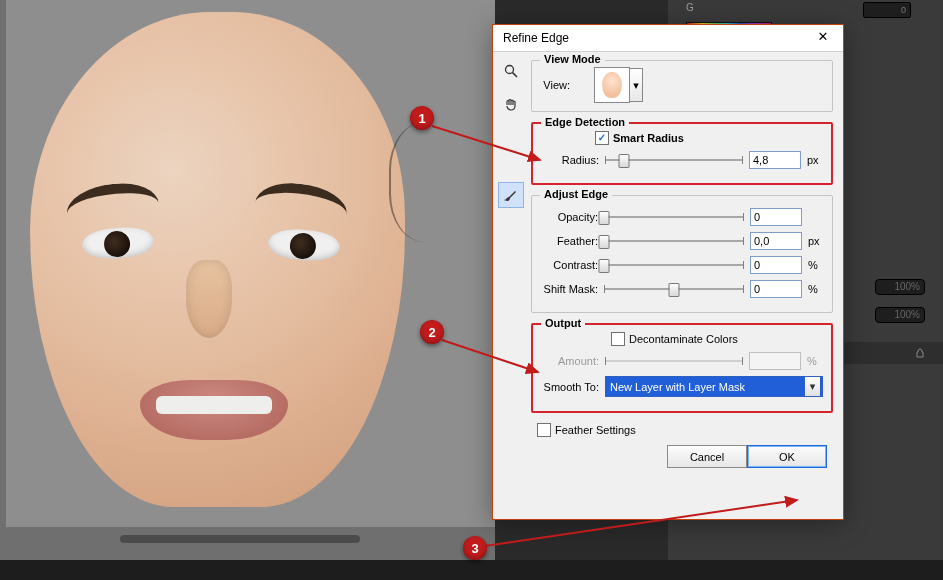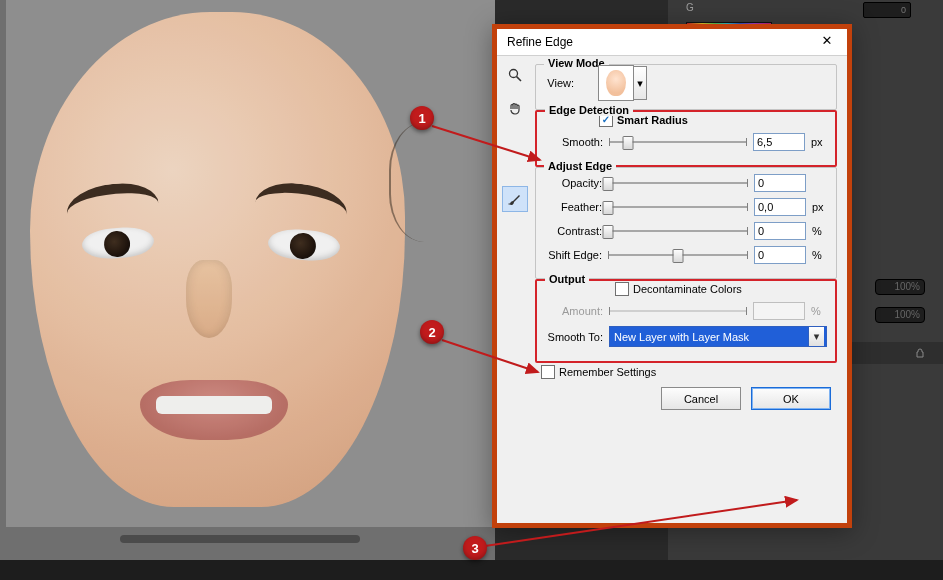--- a/index.html
+++ b/index.html
@@ -162,21 +162,21 @@
   .bottom-strip {
     position: absolute; left: 0; bottom: 0; width: 943px; height: 20px;
     background: #1d1d1d;
   }
 
   
   .dialog {
     position: absolute; left: 492px; top: 24px;
     width: 350px; height: 494px;
     background: #f0f0f0;
-    border: 5px solid #c2410c;
+    border: 1px solid #c2410c;
     box-shadow: 0 4px 24px rgba(0,0,0,.35);
   }
   .titlebar {
     height: 26px; background: #fff;
     display: flex; align-items: center; justify-content: space-between;
     padding: 0 6px 0 10px;
     border-bottom: 1px solid #d0d0d0;
     font-size: 12px;
   }
   .close-btn {
@@ -196,21 +196,22 @@
     display: flex; align-items: center; justify-content: center;
     cursor: pointer;
   }
   .tbtn.sel { background: #cfe2f9; border: 1px solid #8db6e6; }
   
   svg { display: block; }
 
   
   .group {
     border: 1px solid #c4c4c4; border-radius: 2px;
-    padding: 0 8px 8px 8px;
+    margin-bottom: 10px;
+    padding: 6px 8px 8px 8px;
     position: relative;
   }
   .group-title {
     position: absolute; top: -8px; left: 8px;
     background: #f0f0f0; padding: 0 4px;
     font-weight: bold;
   }
   .highlight {
     border: 2px solid #d4232a;
     border-radius: 2px;
@@ -291,21 +292,21 @@
   }
   .out-select .caret {
     width: 15px; height: 100%;
     background: linear-gradient(#fff,#e0e0e0);
     border-left: 1px solid #2f5fbf;
     margin-left: 4px;
     display: flex; align-items: center; justify-content: center; color: #333;
   }
 
   .dlg-buttons {
-    display: flex; gap: 10px; justify-content: flex-end;
+    display: flex; justify-content: flex-end;
     padding-right: 6px; margin-top: 4px;
   }
   .btn {
     width: 78px; height: 21px;
     background: linear-gradient(#fdfdfd,#e6e6e6);
     border: 1px solid #8a8a8a; cursor: pointer;
     display: flex; align-items: center; justify-content: center;
   }
   .btn.ok { border: 1px solid #1a6bd8; box-shadow: 0 0 0 1px #7fb3f2 inset; }
 
@@ -439,28 +440,28 @@
       </div>
     </div>
 
     <div class="group highlight">
       <span class="group-title">Edge Detection</span>
       <label class="chk" style="margin-left:54px;font-weight:bold;">
         <span class="chkbox checked"></span>
         <span>Smart Radius</span>
       </label>
       <div class="srow">
-        <span class="lbl">Smooth:</span>
+        <span class="lbl">Radius:</span>
         <div class="slider">
           <div class="track"></div>
             <div class="tick l"></div>
             <div class="tick r"></div>
           <div class="thumb" style="left:14%;"></div>
         </div>
-        <span class="val">6,5</span>
+        <span class="val">4,8</span>
         <span class="unit">px</span>
       </div>
     </div>
 
     <div class="group">
       <span class="group-title">Adjust Edge</span>
       <div class="srow">
         <span class="lbl">Opacity:</span>
         <div class="slider">
             <div class="track"></div>
@@ -487,21 +488,21 @@
         <div class="slider">
             <div class="track"></div>
             <div class="tick l"></div>
             <div class="tick r"></div>
             <div class="thumb" style="left:0%;"></div>
           </div>
         <span class="val">0</span>
         <span class="unit">%</span>
       </div>
       <div class="srow">
-        <span class="lbl">Shift Edge:</span>
+        <span class="lbl">Shift Mask:</span>
         <div class="slider">
             <div class="track"></div>
             <div class="tick l"></div>
             <div class="tick m"></div>
             <div class="tick r"></div>
             <div class="thumb" style="left:50%;"></div>
           </div>
         <span class="val">0</span>
         <span class="unit">%</span>
       </div>
@@ -527,21 +528,21 @@
         <span class="lbl" style="width:58px">Smooth To:</span>
         <div class="out-select">
           <span>New Layer with Layer Mask</span>
           <span class="caret">▾</span>
         </div>
       </div>
     </div>
 
     <label class="chk" style="margin:2px 0 8px 6px;">
       <span class="chkbox"></span>
-      <span>Remember Settings</span>
+      <span>Feather Settings</span>
     </label>
 
     <div class="dlg-buttons">
       <div class="btn">
         <span>Cancel</span>
       </div>
       <div class="btn ok">
         <span>OK</span>
       </div>
     </div>

